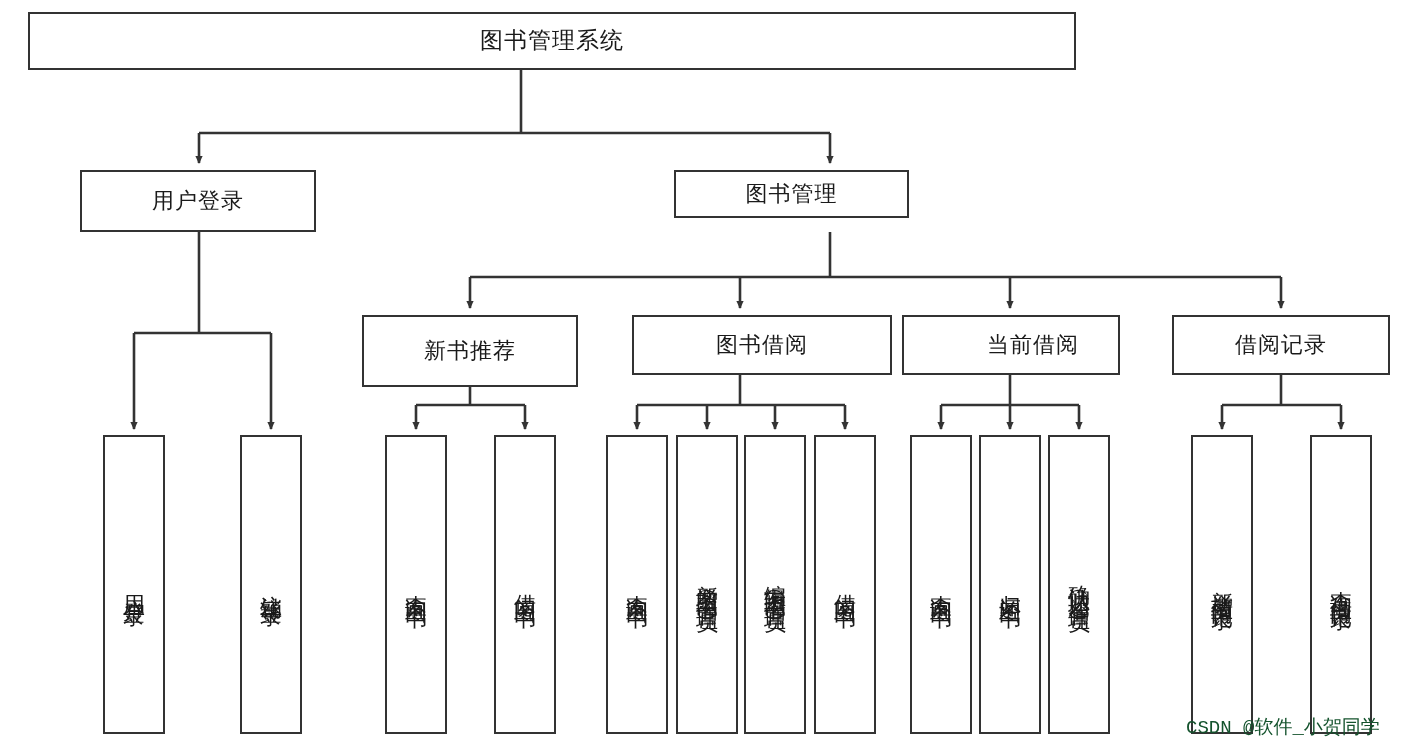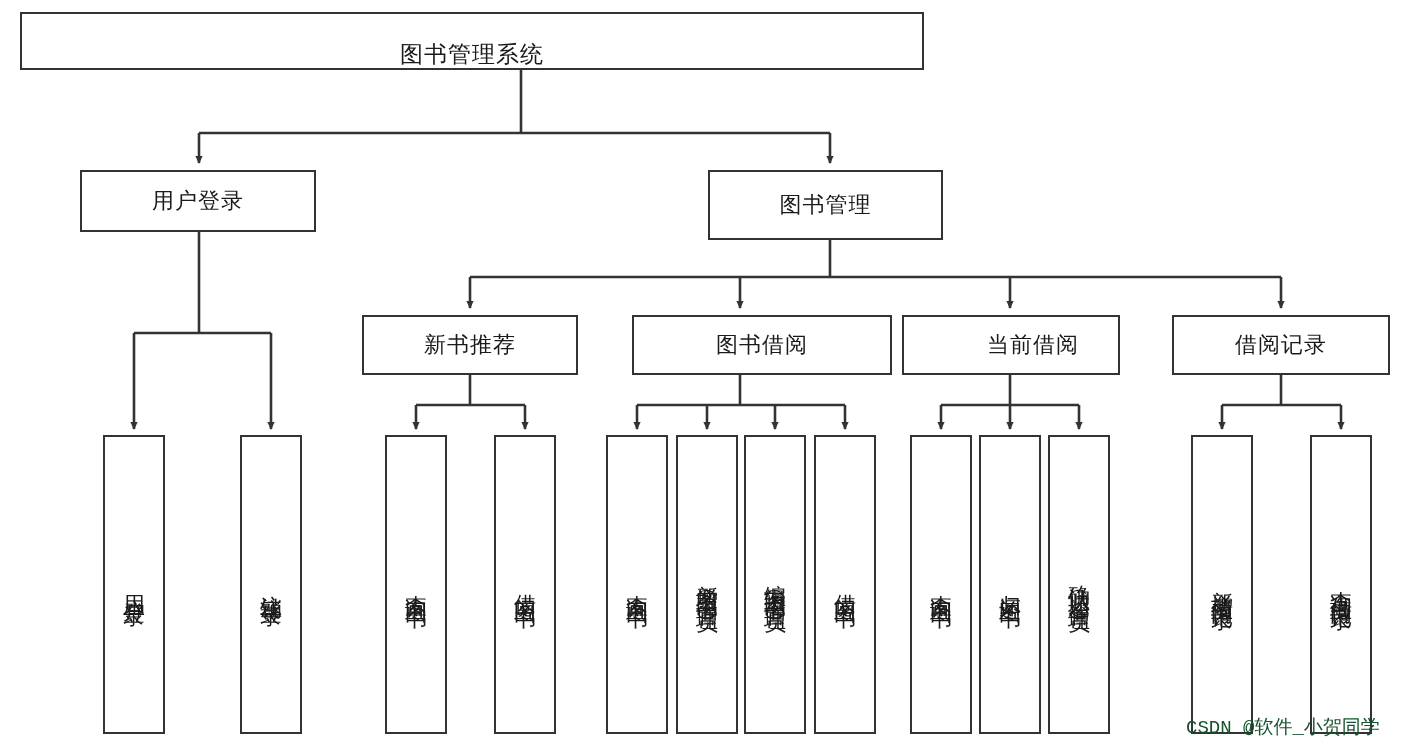--- a/index.html
+++ b/index.html
@@ -120,32 +120,32 @@
       <path d="M1010,405 L1010,429" marker-end="url(#arrow)"></path>
       <path d="M1079,405 L1079,429" marker-end="url(#arrow)"></path>
 
       <path d="M1281,375 L1281,405"></path>
       <path d="M1222,405 L1341,405"></path>
       <path d="M1222,405 L1222,429" marker-end="url(#arrow)"></path>
       <path d="M1341,405 L1341,429" marker-end="url(#arrow)"></path>
     </g>
   </svg>
 
-  <div class="node horiz root" style="left:20px; top:12px; width:904px; height:58px;align-items:flex-end;">
+  <div class="node horiz root" style="left:28px; top:12px; width:1048px; height:58px;">
     <span class="label">图书管理系统</span>
   </div>
 
   <div class="node horiz" style="left:80px; top:170px; width:236px; height:62px;">
     <span class="label">用户登录</span>
   </div>
-  <div class="node horiz" style="left:708px; top:170px; width:235px; height:70px;justify-content:center;">
+  <div class="node horiz" style="left:674px; top:170px; width:235px; height:48px;justify-content:center;">
     <span class="label">图书管理</span>
   </div>
 
-  <div class="node horiz" style="left:362px; top:315px; width:216px; height:60px;">
+  <div class="node horiz" style="left:362px; top:315px; width:216px; height:72px;">
     <span class="label">新书推荐</span>
   </div>
   <div class="node horiz" style="left:632px; top:315px; width:260px; height:60px;">
     <span class="label">图书借阅</span>
   </div>
   <div class="node horiz" style="left:902px; top:315px; width:218px; height:60px;padding-left:44px;">
     <span class="label">当前借阅</span>
   </div>
   <div class="node horiz" style="left:1172px; top:315px; width:218px; height:60px;">
     <span class="label">借阅记录</span>

